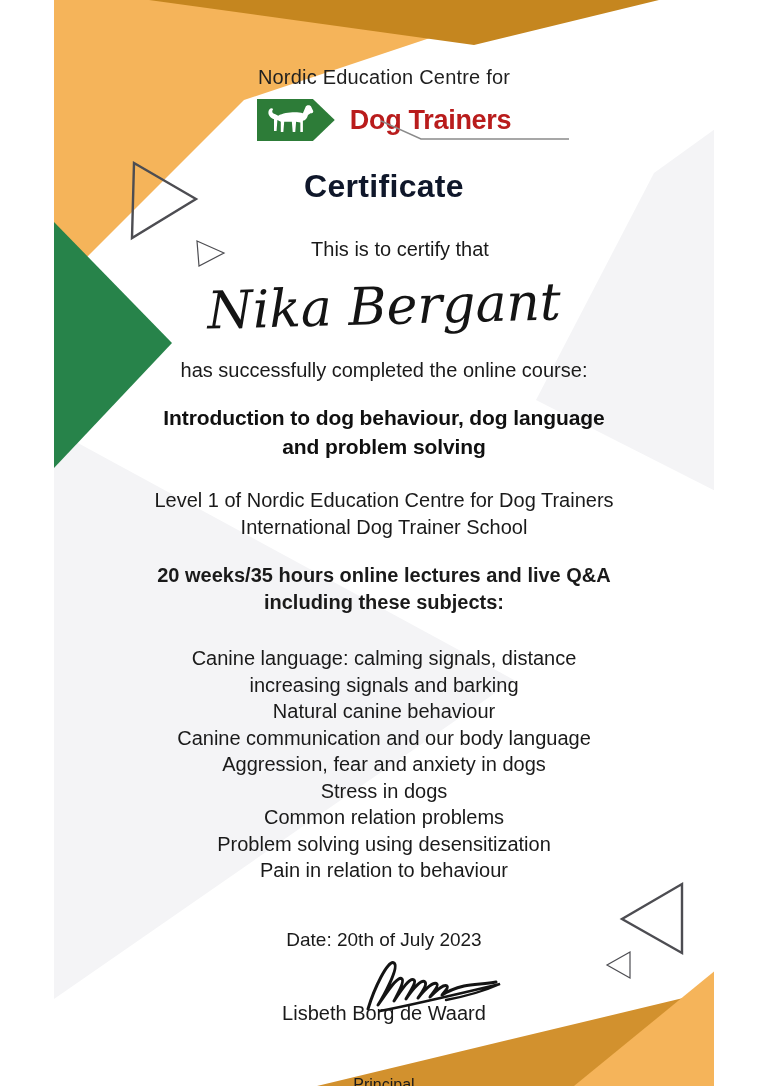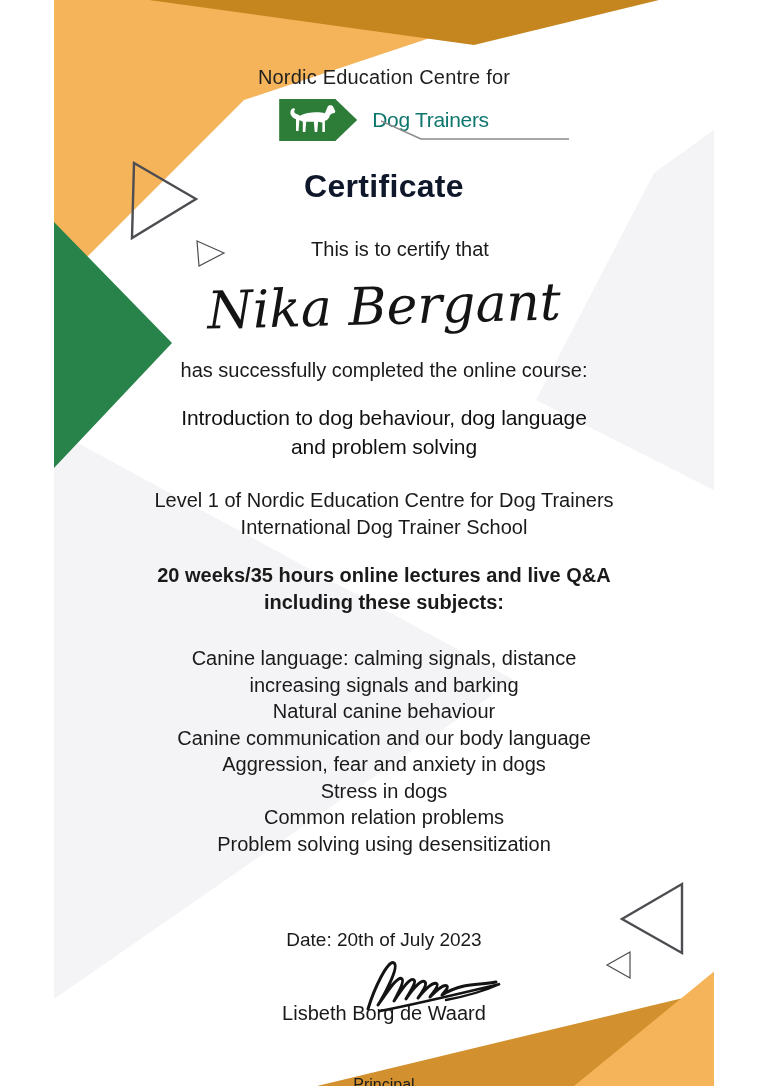--- a/index.html
+++ b/index.html
@@ -15,32 +15,32 @@
   .deco{position:absolute;inset:0;width:768px;height:1086px;}
   .abs{position:absolute;left:0;right:0;text-align:center;}
   .logo-line1{top:66px;font-size:20px;font-weight:500;letter-spacing:.2px;color:#1f1f1f;}
   .logo-row{position:absolute;top:99px;left:0;right:0;display:flex;justify-content:center;align-items:center;gap:15px;}
   .badge{
     width:78px;height:42px;position:relative;flex:0 0 auto;
     clip-path:polygon(0 0,72% 0,100% 50%,72% 100%,0 100%);
     display:flex;align-items:center;
   }
   .badge svg{margin-left:6px;}
-  .logo-line2{font-size:21px;font-weight:400;letter-spacing:-.3px;color:#0f766e;}
+  .logo-line2{font-size:27px;font-weight:700;letter-spacing:-.3px;color:#b91c1c;}
   .logo-underline{position:absolute;top:120px;left:327px;width:190px;height:24px;}
   .cert-title{top:168px;font-size:32px;font-weight:700;letter-spacing:.3px;color:#0f172a;}
   .intro{top:238px;font-size:20px;font-weight:500;padding-left:32px;}
   .recipient{
     top:276px;font-size:52px;
     font-family:"DejaVu Serif","Liberation Serif",cursive;
     font-style:italic;font-weight:400;color:#141414;
     transform:rotate(-1.5deg);
   }
   .completion{top:359px;font-size:20px;font-weight:500;}
-  .course-title{top:403px;font-size:21px;font-weight:400;line-height:29px;letter-spacing:-.1px;color:#101010;}
+  .course-title{top:403px;font-size:21px;font-weight:700;line-height:29px;letter-spacing:-.1px;color:#101010;}
   .program{top:487px;font-size:20px;font-weight:500;line-height:27px;}
   .duration{top:562px;font-size:20px;font-weight:700;line-height:27px;}
   .subjects{top:645px;font-size:20px;font-weight:500;line-height:26.5px;}
   .date-line{top:929px;font-size:19px;font-weight:500;}
   .signature{position:absolute;top:953px;left:300px;width:170px;height:60px;}
   .signer-name{top:1002px;font-size:20px;font-weight:500;}
   .signer-title{top:1076px;font-size:16px;font-weight:500;}
 </style>
 </head>
 <body>
@@ -95,20 +95,21 @@
 
   <div class="abs subjects">
     <div>Canine language: calming signals, distance</div>
     <div>increasing signals and barking</div>
     <div>Natural canine behaviour</div>
     <div>Canine communication and our body language</div>
     <div>Aggression, fear and anxiety in dogs</div>
     <div>Stress in dogs</div>
     <div>Common relation problems</div>
     <div>Problem solving using desensitization</div>
+    <div>Pain in relation to behaviour</div>
   </div>
 
   <div class="abs date-line">Date: 20th of July 2023</div>
   <svg class="signature" viewBox="0 0 170 60">
     <path fill="none" stroke-width="3" stroke-linecap="round" stroke-linejoin="round" d="M14,56 C20,36 34,6 40,10 C46,14 28,46 24,52 C34,38 44,22 48,26 C51,29 42,44 40,48 C48,36 56,24 60,27 C63,29 54,42 52,46 C60,34 68,26 71,29 C74,32 66,42 64,45 C72,35 80,28 83,31 C85,33 78,41 76,44 C84,36 90,31 93,33 C95,35 90,39 88,42 C94,38 102,35 110,33 C120,31 132,31 142,29" stroke="#141414"></path>
     <path fill="none" stroke-width="2.4" stroke-linecap="round" d="M26,58 C58,52 100,42 146,31 C128,39 108,44 92,47" stroke="#141414"></path>
   </svg>
   <div class="abs signer-name">Lisbeth Borg de Waard</div>
   <div class="abs signer-title">Principal</div>
 

